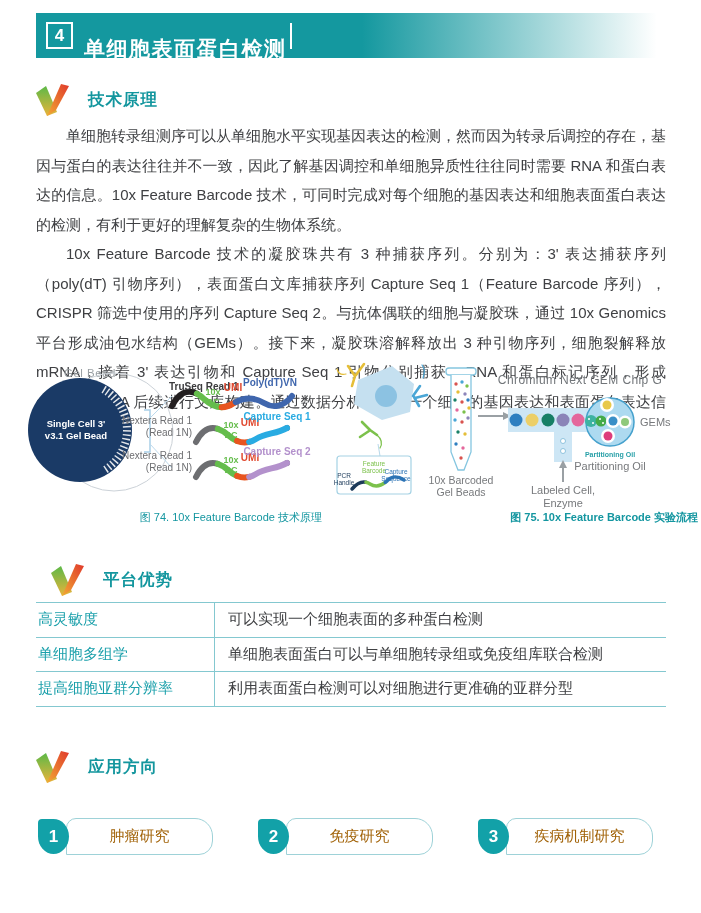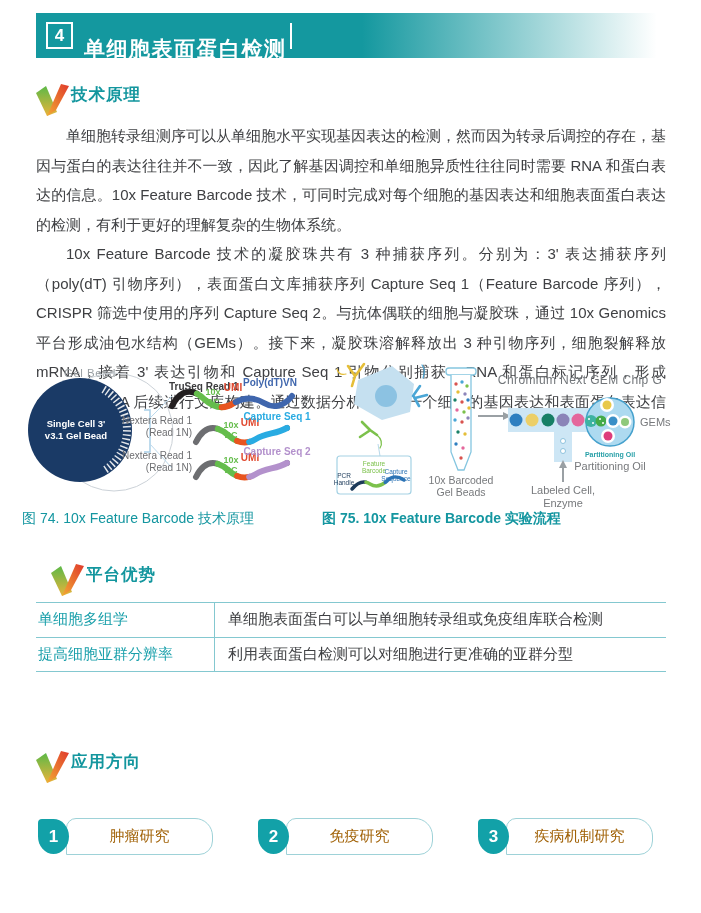--- a/index.html
+++ b/index.html
@@ -9,29 +9,29 @@
   
   .header-bar{left:36px;top:13px;width:627px;height:45px;
     background:linear-gradient(90deg,#14989f 0%,#14989f 52%,rgba(255,255,255,0) 99%);
     display:flex;align-items:center;}
   .chap-num{width:23px;height:23px;border:2px solid #ffffff;margin-left:10px;
     color:#fff;font-size:17px;font-weight:bold;display:flex;align-items:center;justify-content:center;}
   .chap-title{color:#fff;font-size:21px;font-weight:bold;letter-spacing:1.5px;margin-left:11px;margin-top:27px;}
   .text-cursor{width:2px;height:26px;background:#fff;margin-left:3px;}
 
   
-  .sec-head{display:flex;align-items:flex-start;}
+  .sec-head{display:flex;align-items:center;gap:17px;}
   .sec-head .label{color:#13969e;font-size:16.5px;font-weight:bold;letter-spacing:1px;}
 
   
   .body-text{left:36px;top:121px;width:630px;font-size:15px;line-height:29.5px;text-align:justify;}
   .body-text p{margin:0;text-indent:2em;}
 
   
-  .fig-caption{color:#1496a0;font-size:14px;text-align:left;}
+  .fig-caption{color:#1496a0;font-size:11px;text-align:right;}
 
   
   .adv-table{left:36px;top:602px;width:630px;border-top:1px solid #84c8d0;font-size:15px;}
   .adv-row{display:grid;grid-template-columns:179px 1fr;border-bottom:1px solid #84c8d0;min-height:33.6px;}
   .adv-label{color:#1ba0ab;border-right:1px solid #84c8d0;display:flex;align-items:center;padding-left:2px;}
   .adv-desc{display:flex;align-items:center;padding-left:13px;}
 
   
   .apps{left:38px;top:818px;display:flex;gap:45px;}
   .app-item{display:flex;align-items:center;}
@@ -228,20 +228,24 @@
 <div class="abs sec-head" style="left:50px;top:564px;">
   <svg width="36" height="32" viewBox="0 0 36 32">
     <polygon points="1,9 11,2 22,28 12,32" fill="url(#g1)"></polygon>
     <polygon points="12,32 21,26 34,2 26,0" fill="url(#g2)"></polygon>
   </svg>
   <span class="label">平台优势</span>
 </div>
 
 <div class="abs adv-table">
   <div class="adv-row">
+    <div class="adv-label">高灵敏度</div>
+    <div class="adv-desc">可以实现一个细胞表面的多种蛋白检测</div>
+  </div>
+  <div class="adv-row">
     <div class="adv-label">单细胞多组学</div>
     <div class="adv-desc">单细胞表面蛋白可以与单细胞转录组或免疫组库联合检测</div>
   </div>
   <div class="adv-row">
     <div class="adv-label">提高细胞亚群分辨率</div>
     <div class="adv-desc">利用表面蛋白检测可以对细胞进行更准确的亚群分型</div>
   </div>
 </div>
 
 <div class="abs sec-head" style="left:35px;top:751px;">

